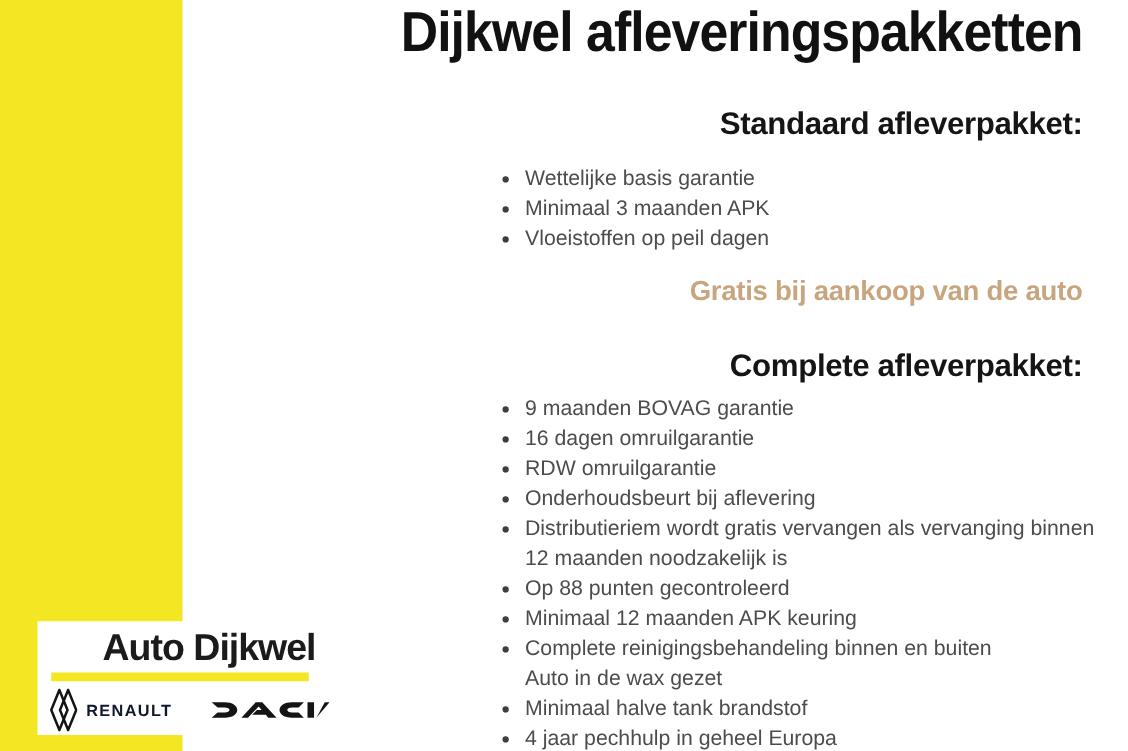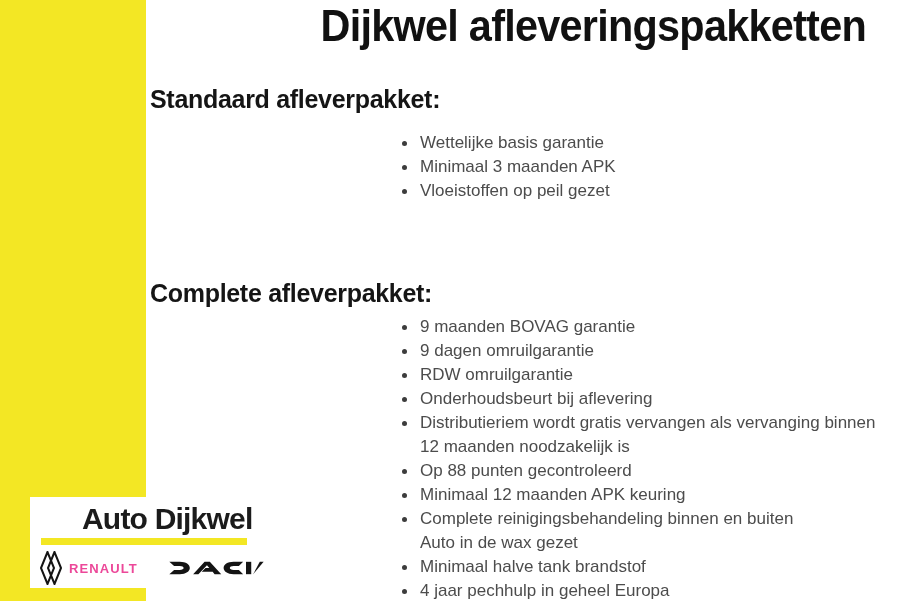--- a/index.html
+++ b/index.html
@@ -57,20 +57,21 @@
     color: #111111;
     transform: scaleX(0.92);
     transform-origin: right center;
     white-space: nowrap;
   }
 
   .section-heading {
     position: absolute;
     left: 0;
     width: 716px;
+    text-align: right;
     font-family: "Liberation Sans", "DejaVu Sans", sans-serif;
     font-weight: 700;
     font-size: 25px;
     line-height: 30px;
     letter-spacing: -0.3px;
     color: #151515;
     white-space: nowrap;
   }
   .heading-standaard { top: 84px; }
   .heading-premium   { top: 278px; }
@@ -173,21 +174,21 @@
   .renault-diamond {
     display: block;
     width: 22px;
     height: 34px;
   }
   .brand-renault-text {
     font-family: "Liberation Sans", "DejaVu Sans", sans-serif;
     font-weight: 700;
     font-size: 13px;
     letter-spacing: 1.1px;
-    color: #ec4899;
+    color: #0f172a;
   }
   .brand-dacia {
     position: absolute;
     left: 128px;
     top: 7px;
     width: 96px;
     height: 20px;
   }
 </style>
 </head>
@@ -204,33 +205,34 @@
     <div class="section-heading heading-standaard">Standaard afleverpakket:</div>
 
     <ul class="feature-list list-standaard">
       <li>
         <span>Wettelijke basis garantie</span>
       </li>
       <li>
         <span>Minimaal 3 maanden APK</span>
       </li>
       <li>
-        <span>Vloeistoffen op peil gezet</span>
+        <span>Vloeistoffen op peil dagen</span>
       </li>
     </ul>
 
+    <div class="tagline">Gratis bij aankoop van de auto</div>
 
     <div class="section-heading heading-premium">Complete afleverpakket:</div>
 
     <ul class="feature-list list-premium">
       <li>
         <span>9 maanden BOVAG garantie</span>
       </li>
       <li>
-        <span>9 dagen omruilgarantie</span>
+        <span>16 dagen omruilgarantie</span>
       </li>
       <li>
         <span>RDW omruilgarantie</span>
       </li>
       <li>
         <span>Onderhoudsbeurt bij aflevering</span>
       </li>
       <li>
         <span>Distributieriem wordt gratis vervangen als vervanging binnen 12 maanden noodzakelijk is</span>
       </li>

